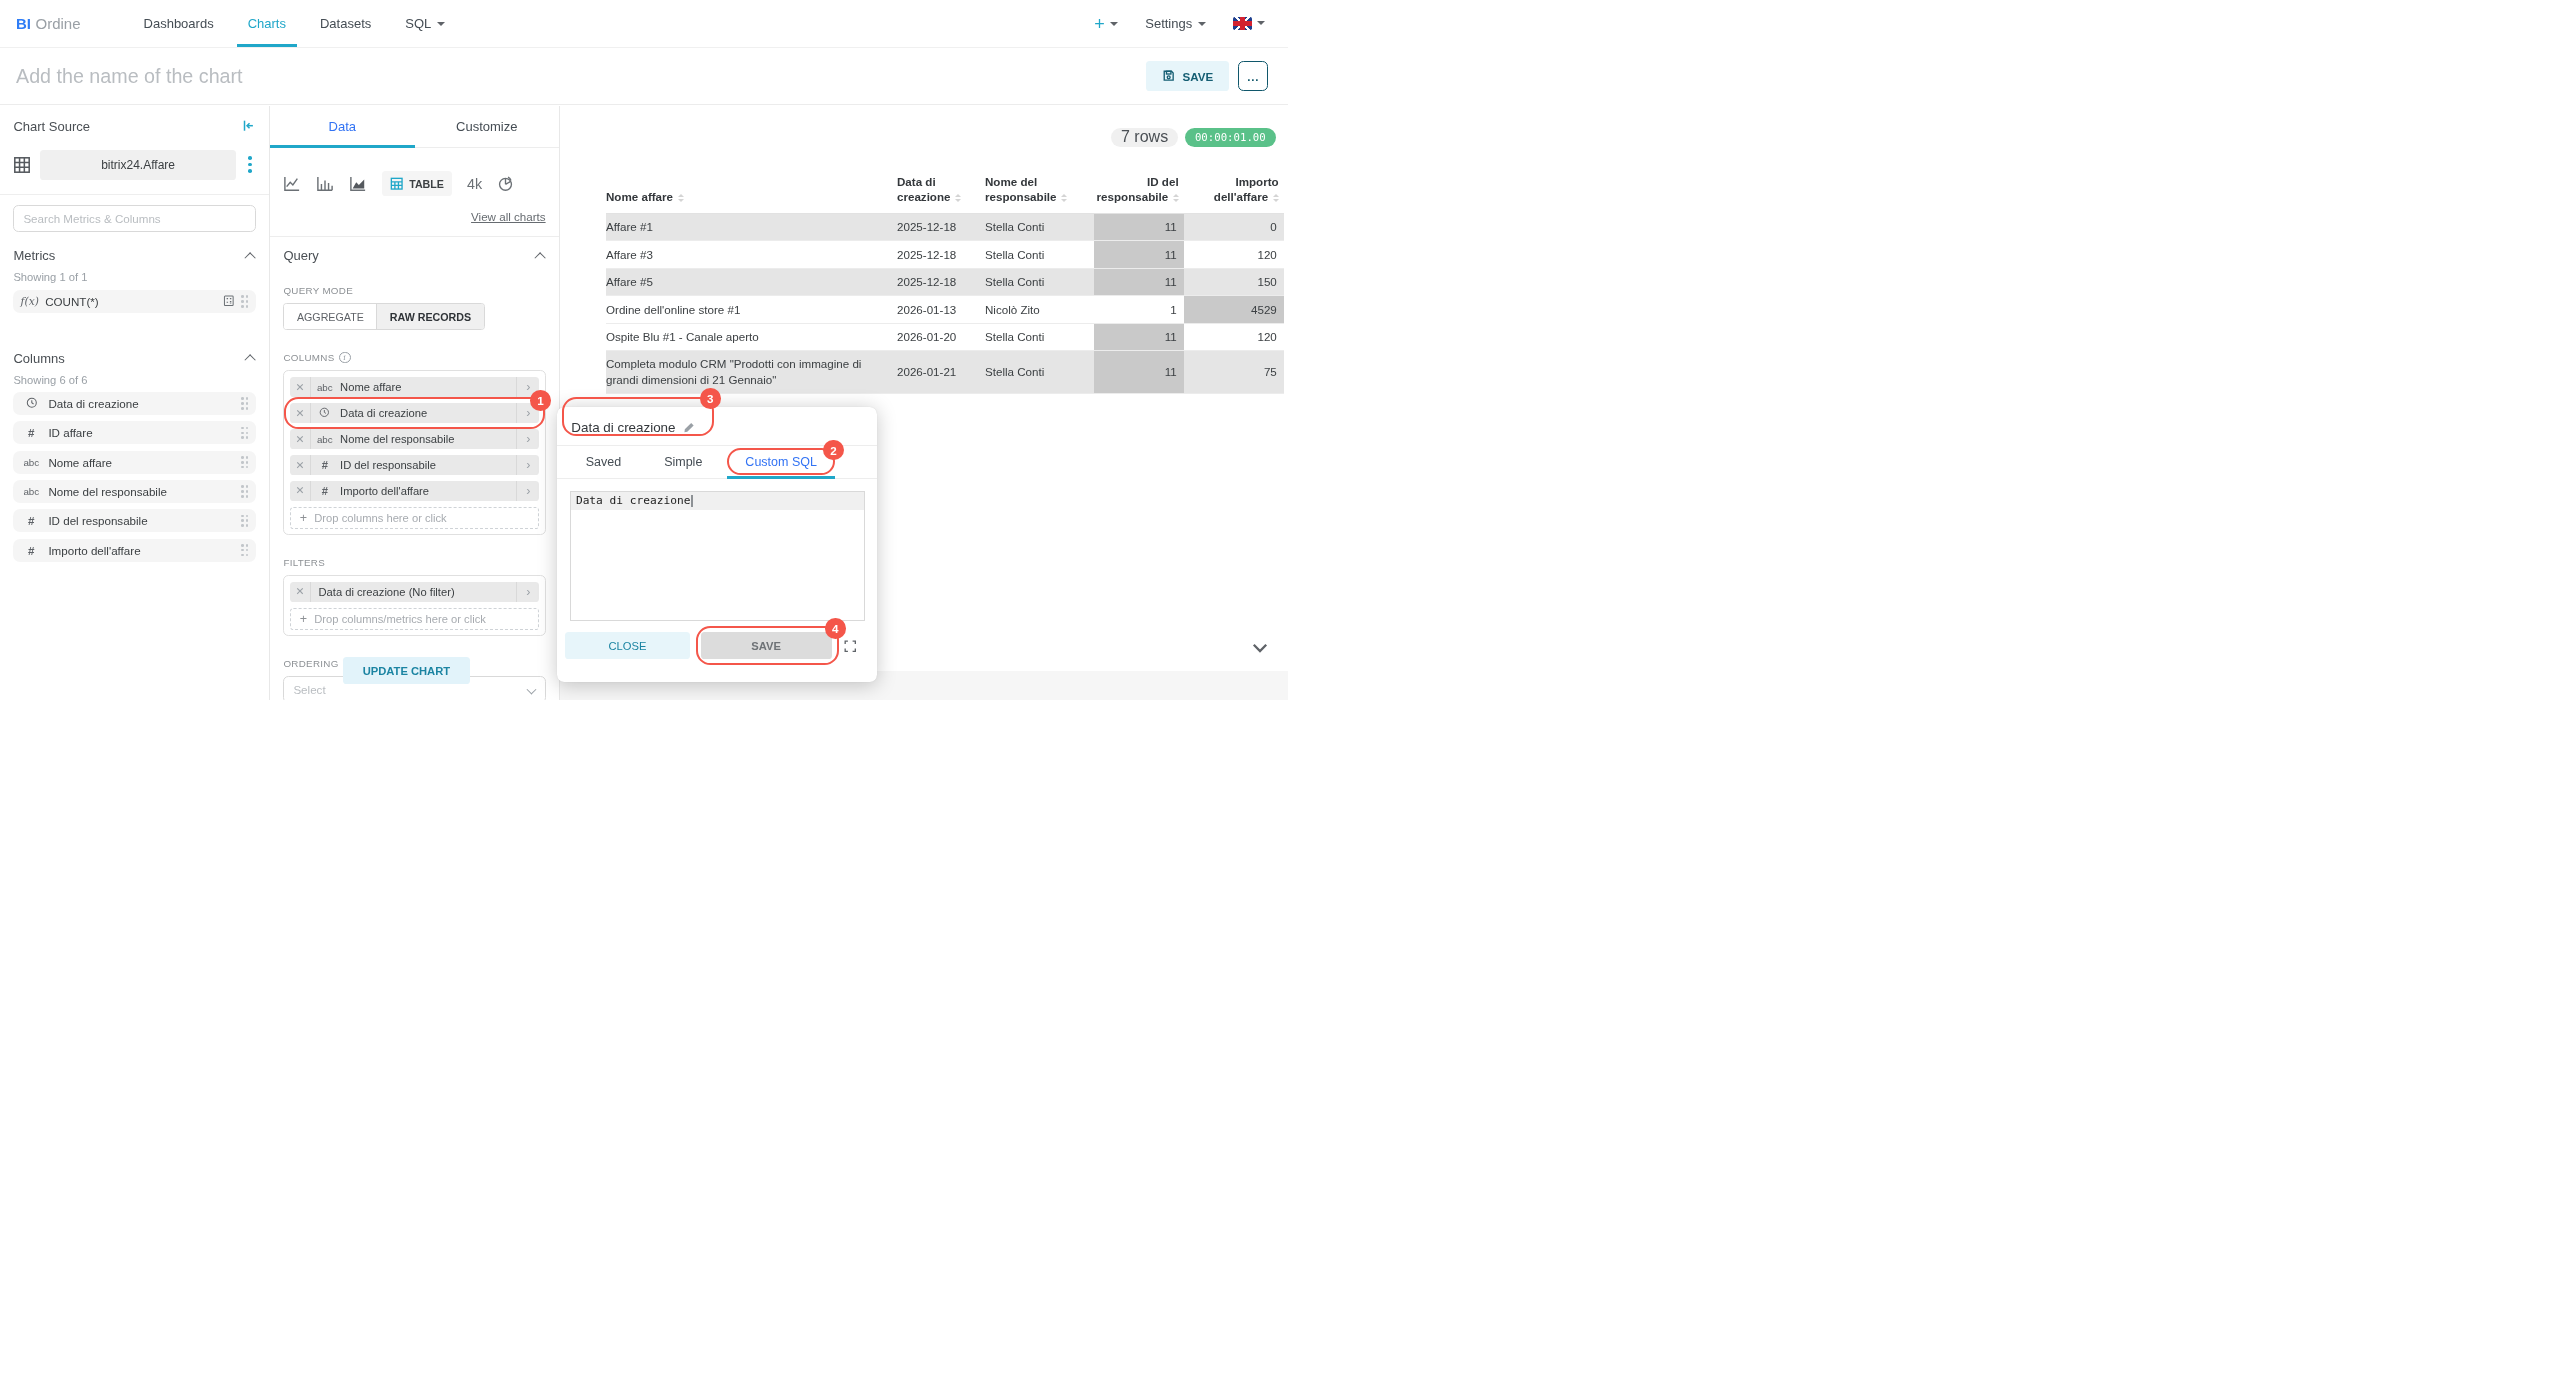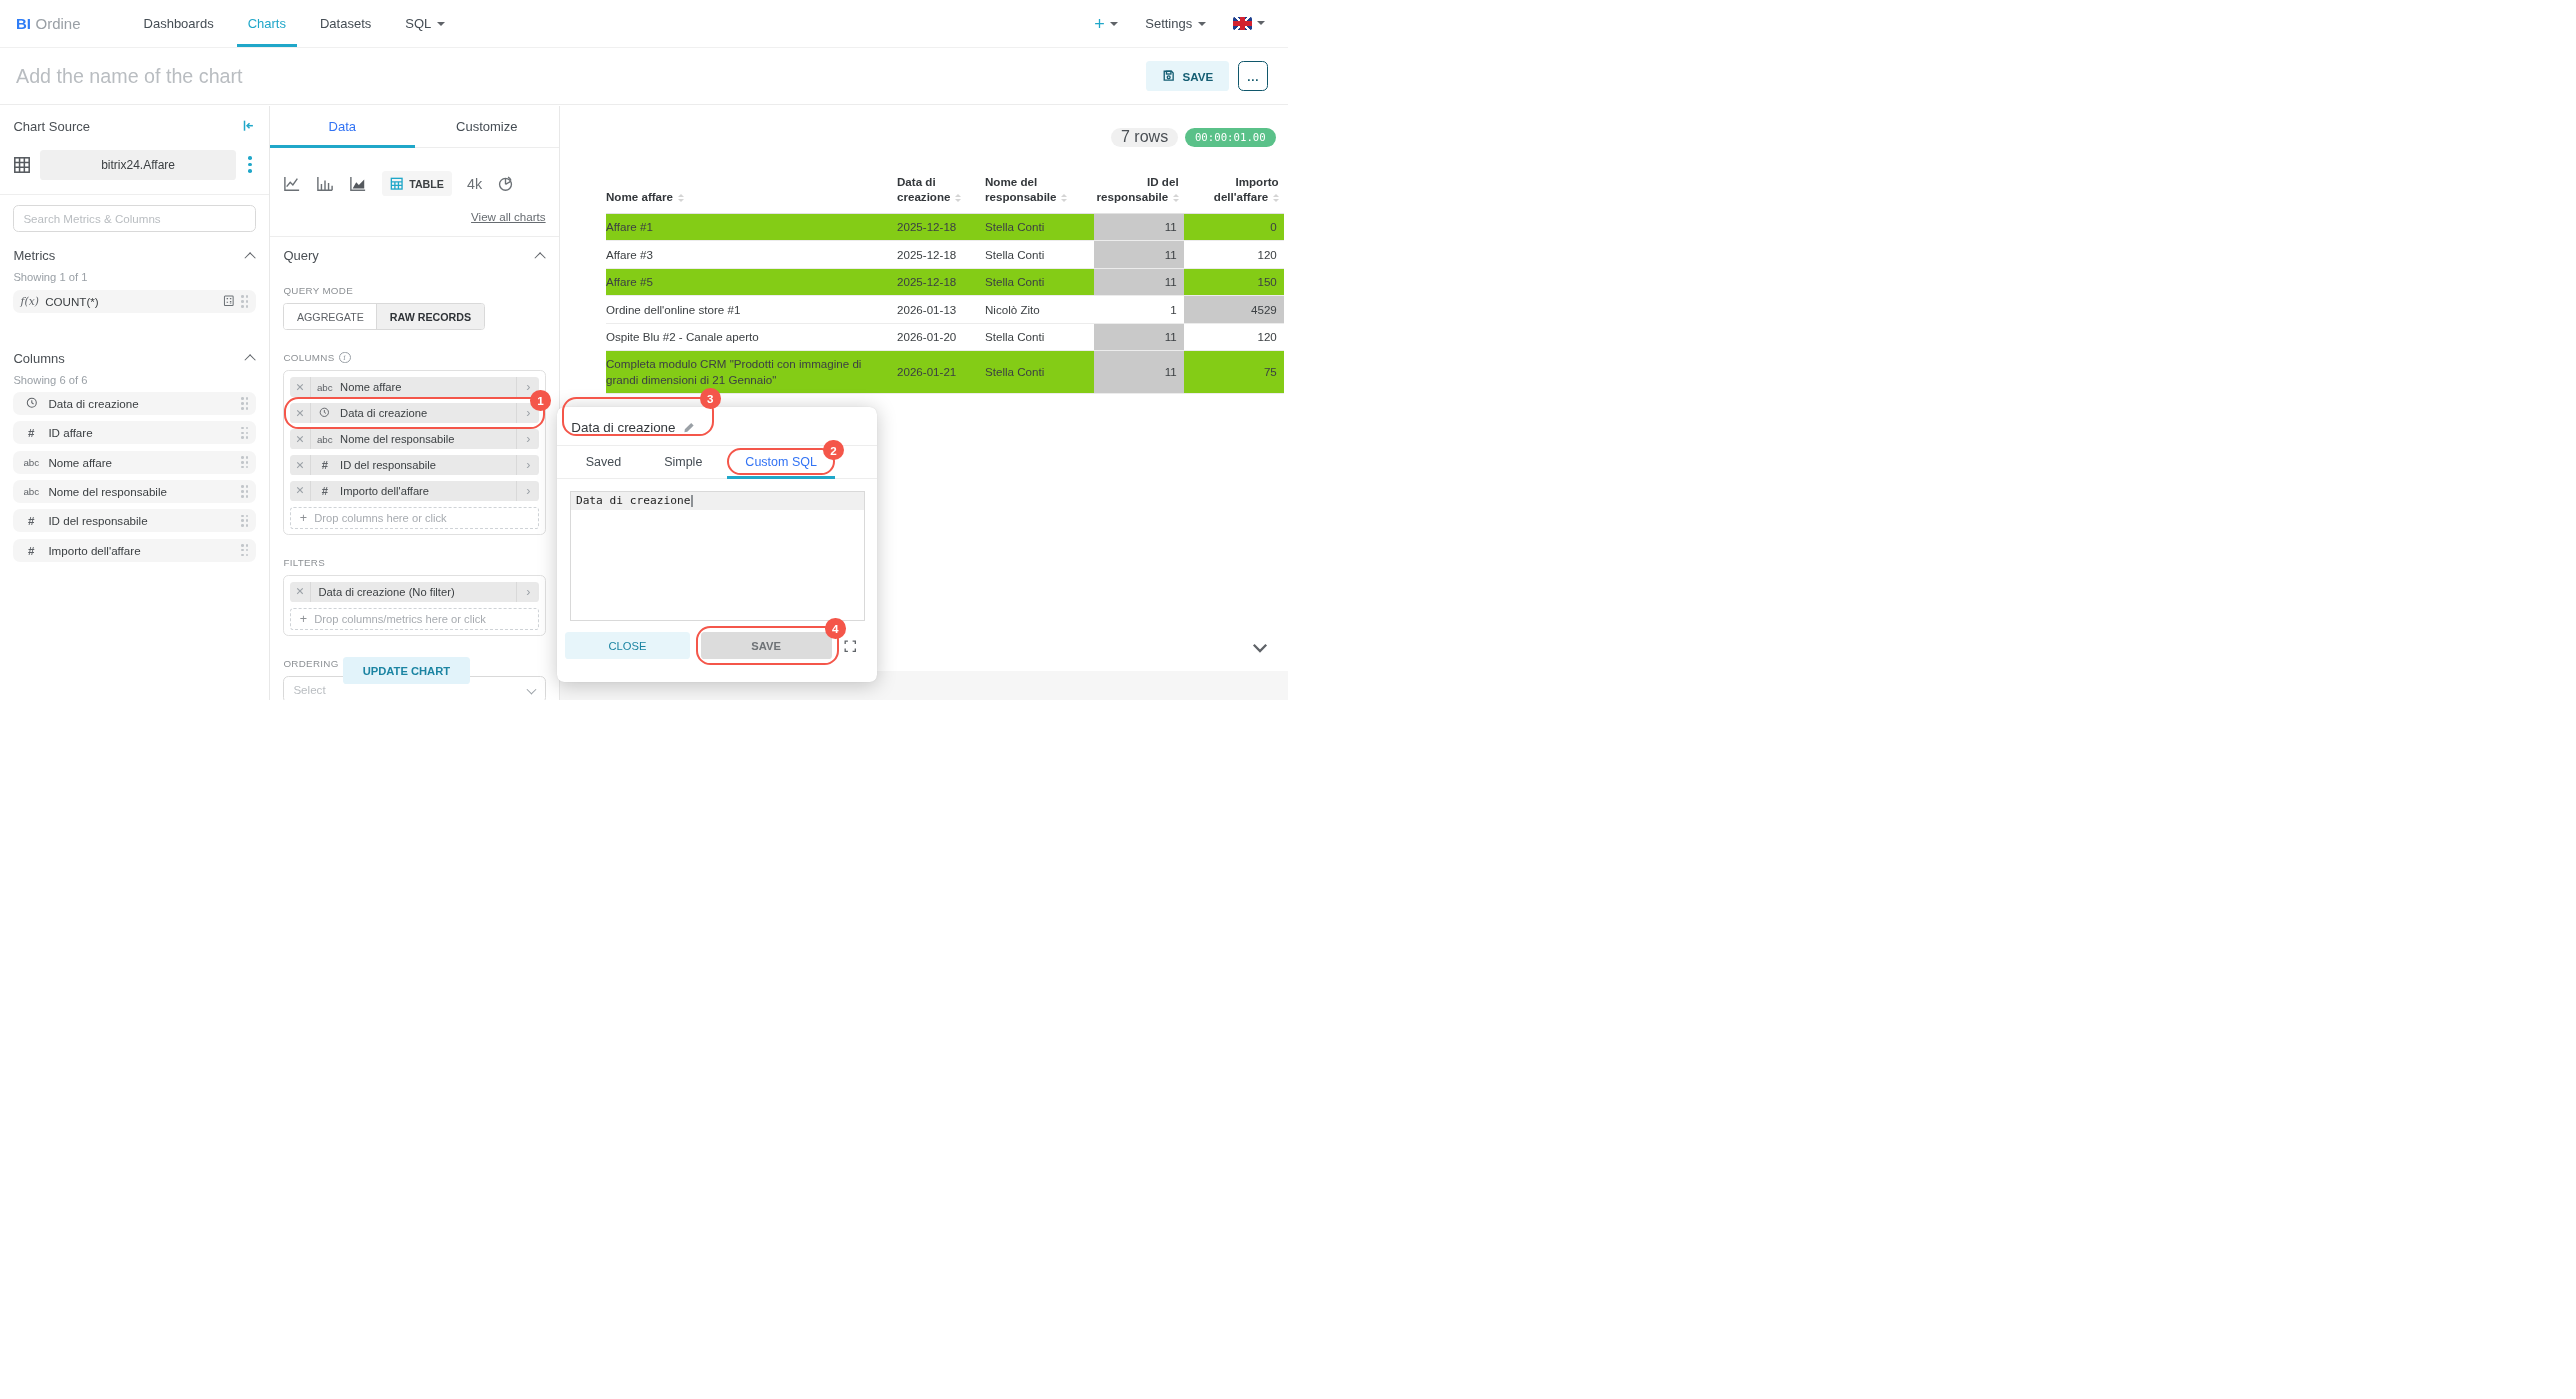--- a/index.html
+++ b/index.html
@@ -98,21 +98,21 @@
 
   
   .canvas { position:absolute; left:560px; top:106px; right:0; bottom:0; background:#fff; }
   .badges { position:absolute; right:12.5px; top:21.5px; display:flex; gap:7.2px; align-items:center; }
   .rows-badge { height:19px; background:#f0f0f0; border-radius:9.8px; padding:0 9.8px; font-size:16px; color:#4a4f54; display:flex; align-items:center; }
   .timer-badge { height:19px; background:#5ac189; border-radius:9.8px; padding:0 9.8px; font-size:10.7px; color:#fff; font-family:"DejaVu Sans Mono", monospace; display:flex; align-items:center; }
   table.results { position:absolute; left:46px; top:64px; border-collapse:collapse; table-layout:fixed; width:678px; }
   table.results th { font-size:11.6px; font-weight:700; color:#33373b; text-align:left; vertical-align:bottom; padding:3.6px 5.4px 8px 0; line-height:1.35; border-bottom:1.8px solid #e2e2e2; }
   table.results th.num, table.results td.num { text-align:right; }
   table.results td { font-size:11.6px; color:#3c4043; padding:5.4px 7.2px 5.4px 0; border-bottom:0.9px solid #ececec; line-height:1.35; vertical-align:middle; }
-  table.results tr.odd td { background:#84cc16; }
+  table.results tr.odd td { background:#e5e5e5; }
   table.results td.shaded { background:#c9c9c9 !important; }
   .sort { display:inline-flex; flex-direction:column; gap:1.8px; margin-left:4.5px; vertical-align:middle; }
   .sort i { width:0; height:0; border-left:3.6px solid transparent; border-right:3.6px solid transparent; display:block; }
   .sort .up { border-bottom:3.6px solid #d4d4d4; }
   .sort .dn { border-top:3.6px solid #d4d4d4; }
   .scroll-chev { position:absolute; right:19.7px; bottom:43px; color:#5f6368; cursor:pointer; }
   .canvas-footer { position:absolute; left:0; right:0; bottom:0; height:29.5px; background:#f6f6f6; }
 
   
   .popover { position:absolute; left:557px; top:407px; width:320px; height:275px; background:#fff; border-radius:7.2px; box-shadow:0 2.7px 19.7px rgba(0,0,0,.22), 0 0 0.9px rgba(0,0,0,.15); z-index:40; }
@@ -512,21 +512,21 @@
             <td class="num">150</td>
           </tr>
           <tr>
             <td>Ordine dell'online store #1</td>
             <td>2026-01-13</td>
             <td>Nicolò Zito</td>
             <td class="num">1</td>
             <td class="num shaded">4529</td>
           </tr>
           <tr>
-            <td>Ospite Blu #2 - Canale aperto</td>
+            <td>Ospite Blu #1 - Canale aperto</td>
             <td>2026-01-20</td>
             <td>Stella Conti</td>
             <td class="num shaded">11</td>
             <td class="num">120</td>
           </tr>
           <tr class="odd">
             <td>Completa modulo CRM "Prodotti con immagine di grandi dimensioni di 21 Gennaio"</td>
             <td>2026-01-21</td>
             <td>Stella Conti</td>
             <td class="num shaded">11</td>

